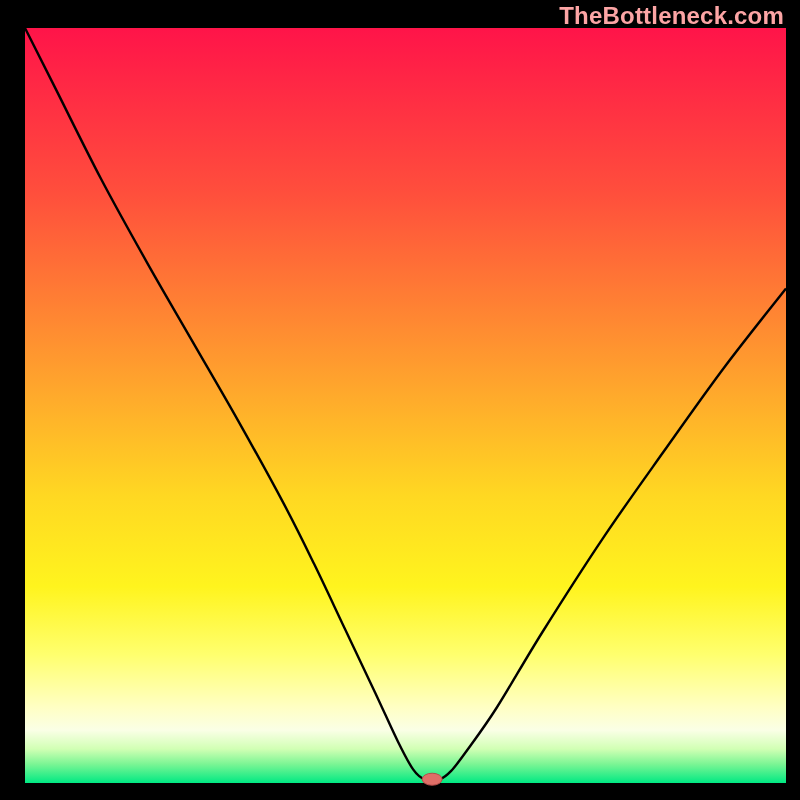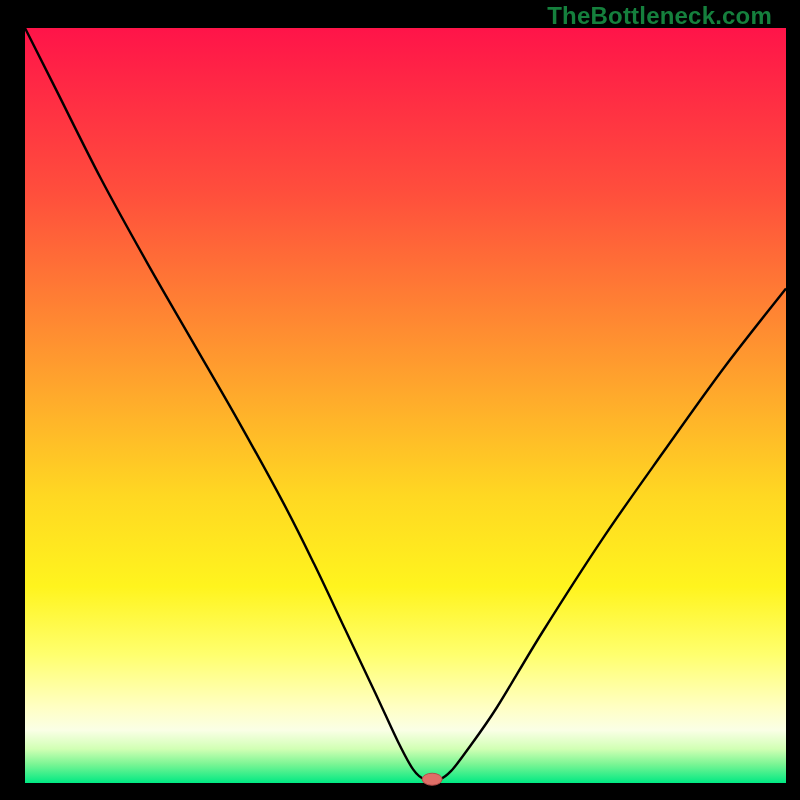--- a/index.html
+++ b/index.html
@@ -12,25 +12,25 @@
   }
   .frame {
     position: relative;
     width: 800px;
     height: 800px;
     background: #000;
   }
   .watermark {
     position: absolute;
     top: 2px;
-    right: 28px;
+    right: 16px;
     font-family: Arial, Helvetica, sans-serif;
     font-size: 24px;
     font-weight: 600;
-    color: #15803d;
+    color: #fca5a5;
     letter-spacing: 0.2px;
   }
   svg {
     position: absolute;
     left: 0;
     top: 0;
   }
 </style>
 </head>
 <body>

